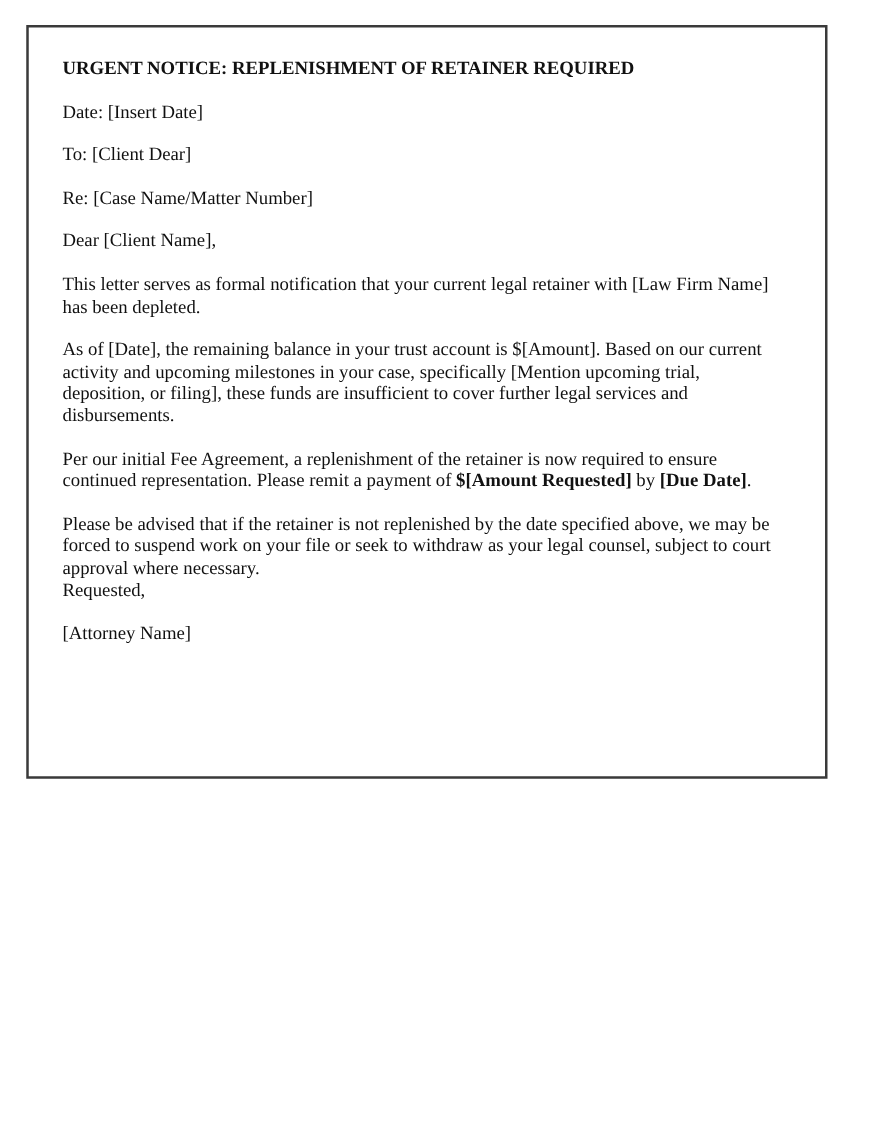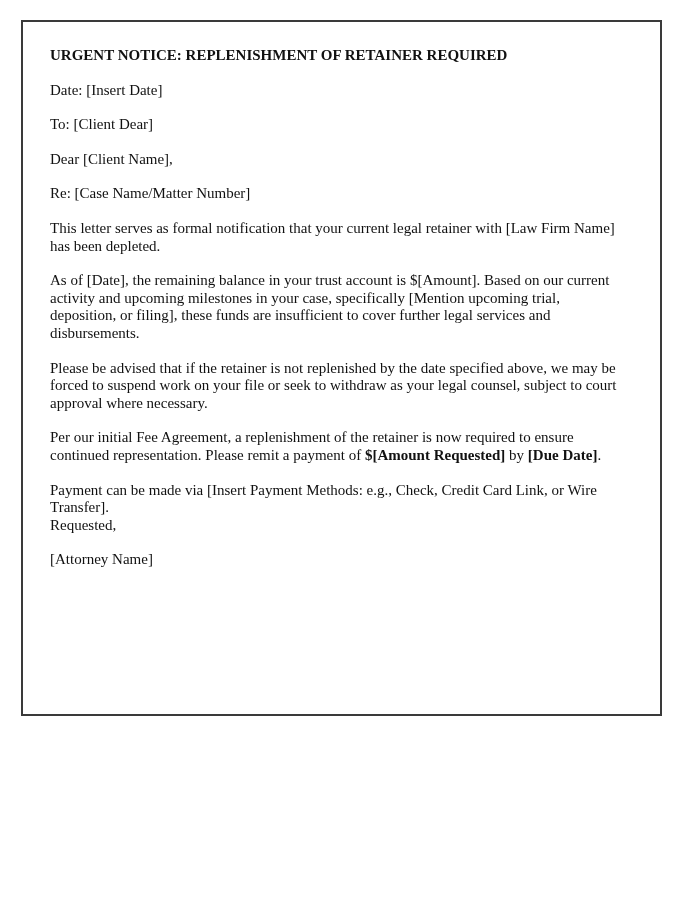--- a/index.html
+++ b/index.html
@@ -18,21 +18,21 @@
     background: var(--paper);
     position: relative;
     font-family: "Liberation Serif", "DejaVu Serif", serif;
     color: var(--ink);
   }
   .letter-frame {
     position: absolute;
     left: 21px;
     top: 20px;
     width: 641px;
-    height: 696px;
+    height: 603px;
     border: 2px solid var(--border);
     background: var(--paper);
     padding: 25px 35px 20px 27px;
     overflow: hidden;
   }
   .letter-frame, .letter-frame p, .letter-frame div {
     font-size: 15px;
     line-height: 17.6px;
   }
   .para {
@@ -50,30 +50,29 @@
 
 <div class="letter-frame">
   <p class="title para">URGENT NOTICE: REPLENISHMENT OF RETAINER REQUIRED</p>
 
   <p class="para">Date: [Insert Date]</p>
 
   <div class="para">
       <div>To: [Client Dear]</div>
     </div>
 
+  <p class="para">Re: [Case Name/Matter Number]</p>
+
   <p class="para">Dear [Client Name],</p>
-
-  <p class="para">Re: [Case Name/Matter Number]</p>
 
   <div>
       <p class="para"><span>This letter serves as formal notification that your current legal retainer with [Law Firm Name] has been depleted.</span></p>
       <p class="para"><span>As of [Date], the remaining balance in your trust account is $[Amount]. Based on our current activity and upcoming milestones in your case, specifically [Mention upcoming trial, deposition, or filing], these funds are insufficient to cover further legal services and disbursements.</span></p>
+      <p class="para"><span>Per our initial Fee Agreement, a replenishment of the retainer is now required to ensure continued representation. Please remit a payment of </span><span class="bold">$[Amount Requested]</span><span> by </span><span class="bold">[Due Date]</span><span>.</span></p>
       <p class="para"><span>Please be advised that if the retainer is not replenished by the date specified above, we may be forced to suspend work on your file or seek to withdraw as your legal counsel, subject to court approval where necessary.</span></p>
-      <p class="para"><span>Per our initial Fee Agreement, a replenishment of the retainer is now required to ensure continued representation. Please remit a payment of </span><span class="bold">$[Amount Requested]</span><span> by </span><span class="bold">[Due Date]</span><span>.</span></p>
-      <p class="para"><span>Payment can be made via [Insert Payment Methods: e.g., Check, Credit Card Link, or Wire Transfer].</span></p>
     </div>
 
   <p class="para">Requested,</p>
 
   <div class="para">
       <div>[Attorney Name]</div>
     </div>
 </div>
 
 </body></html>

